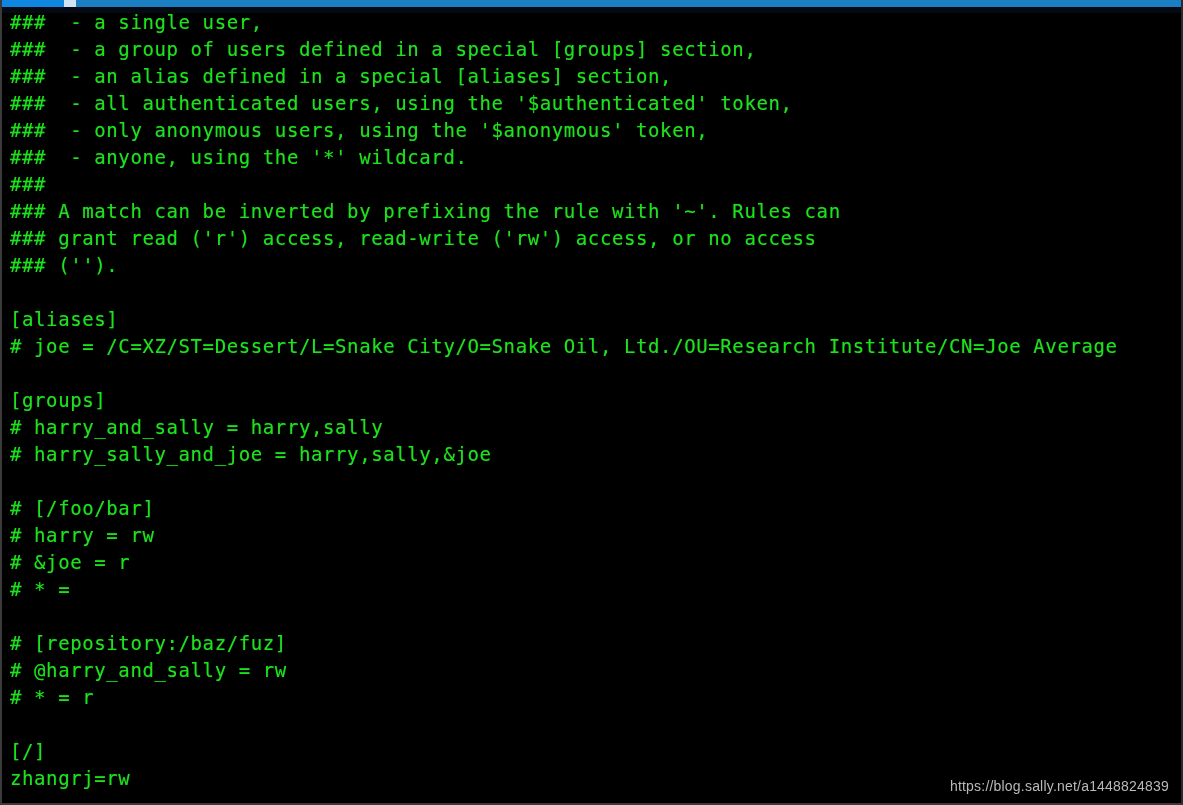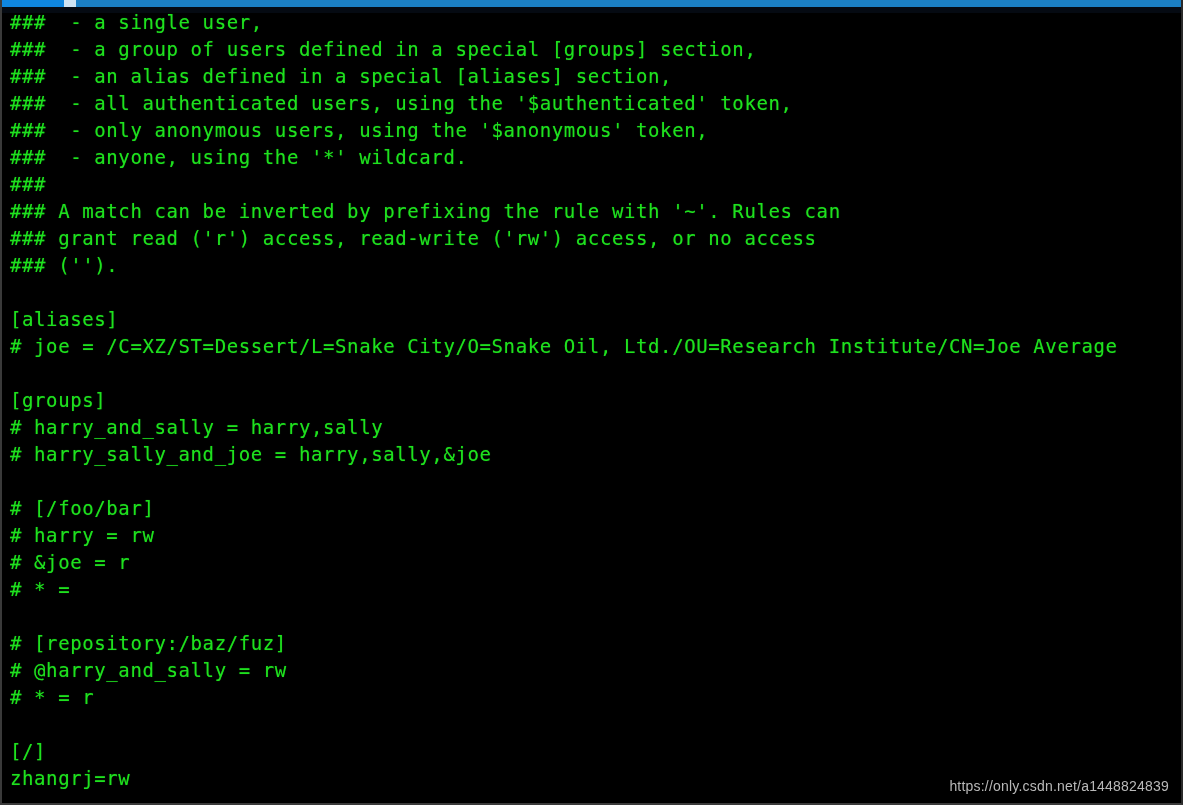--- a/index.html
+++ b/index.html
@@ -138,15 +138,15 @@
       <div class="line"># * =</div>
       <div class="line blank"></div>
       <div class="line"># [repository:/baz/fuz]</div>
       <div class="line"># @harry_and_sally = rw</div>
       <div class="line"># * = r</div>
       <div class="line blank"></div>
       <div class="line">[/]</div>
       <div class="line">zhangrj=rw</div>
     </div>
 
-  <div id="watermark">https://only.csdn.net/a1448824839</div>
+  <div id="watermark">https://blog.sally.net/a1448824839</div>
 
 </div>
 
 </body></html>

